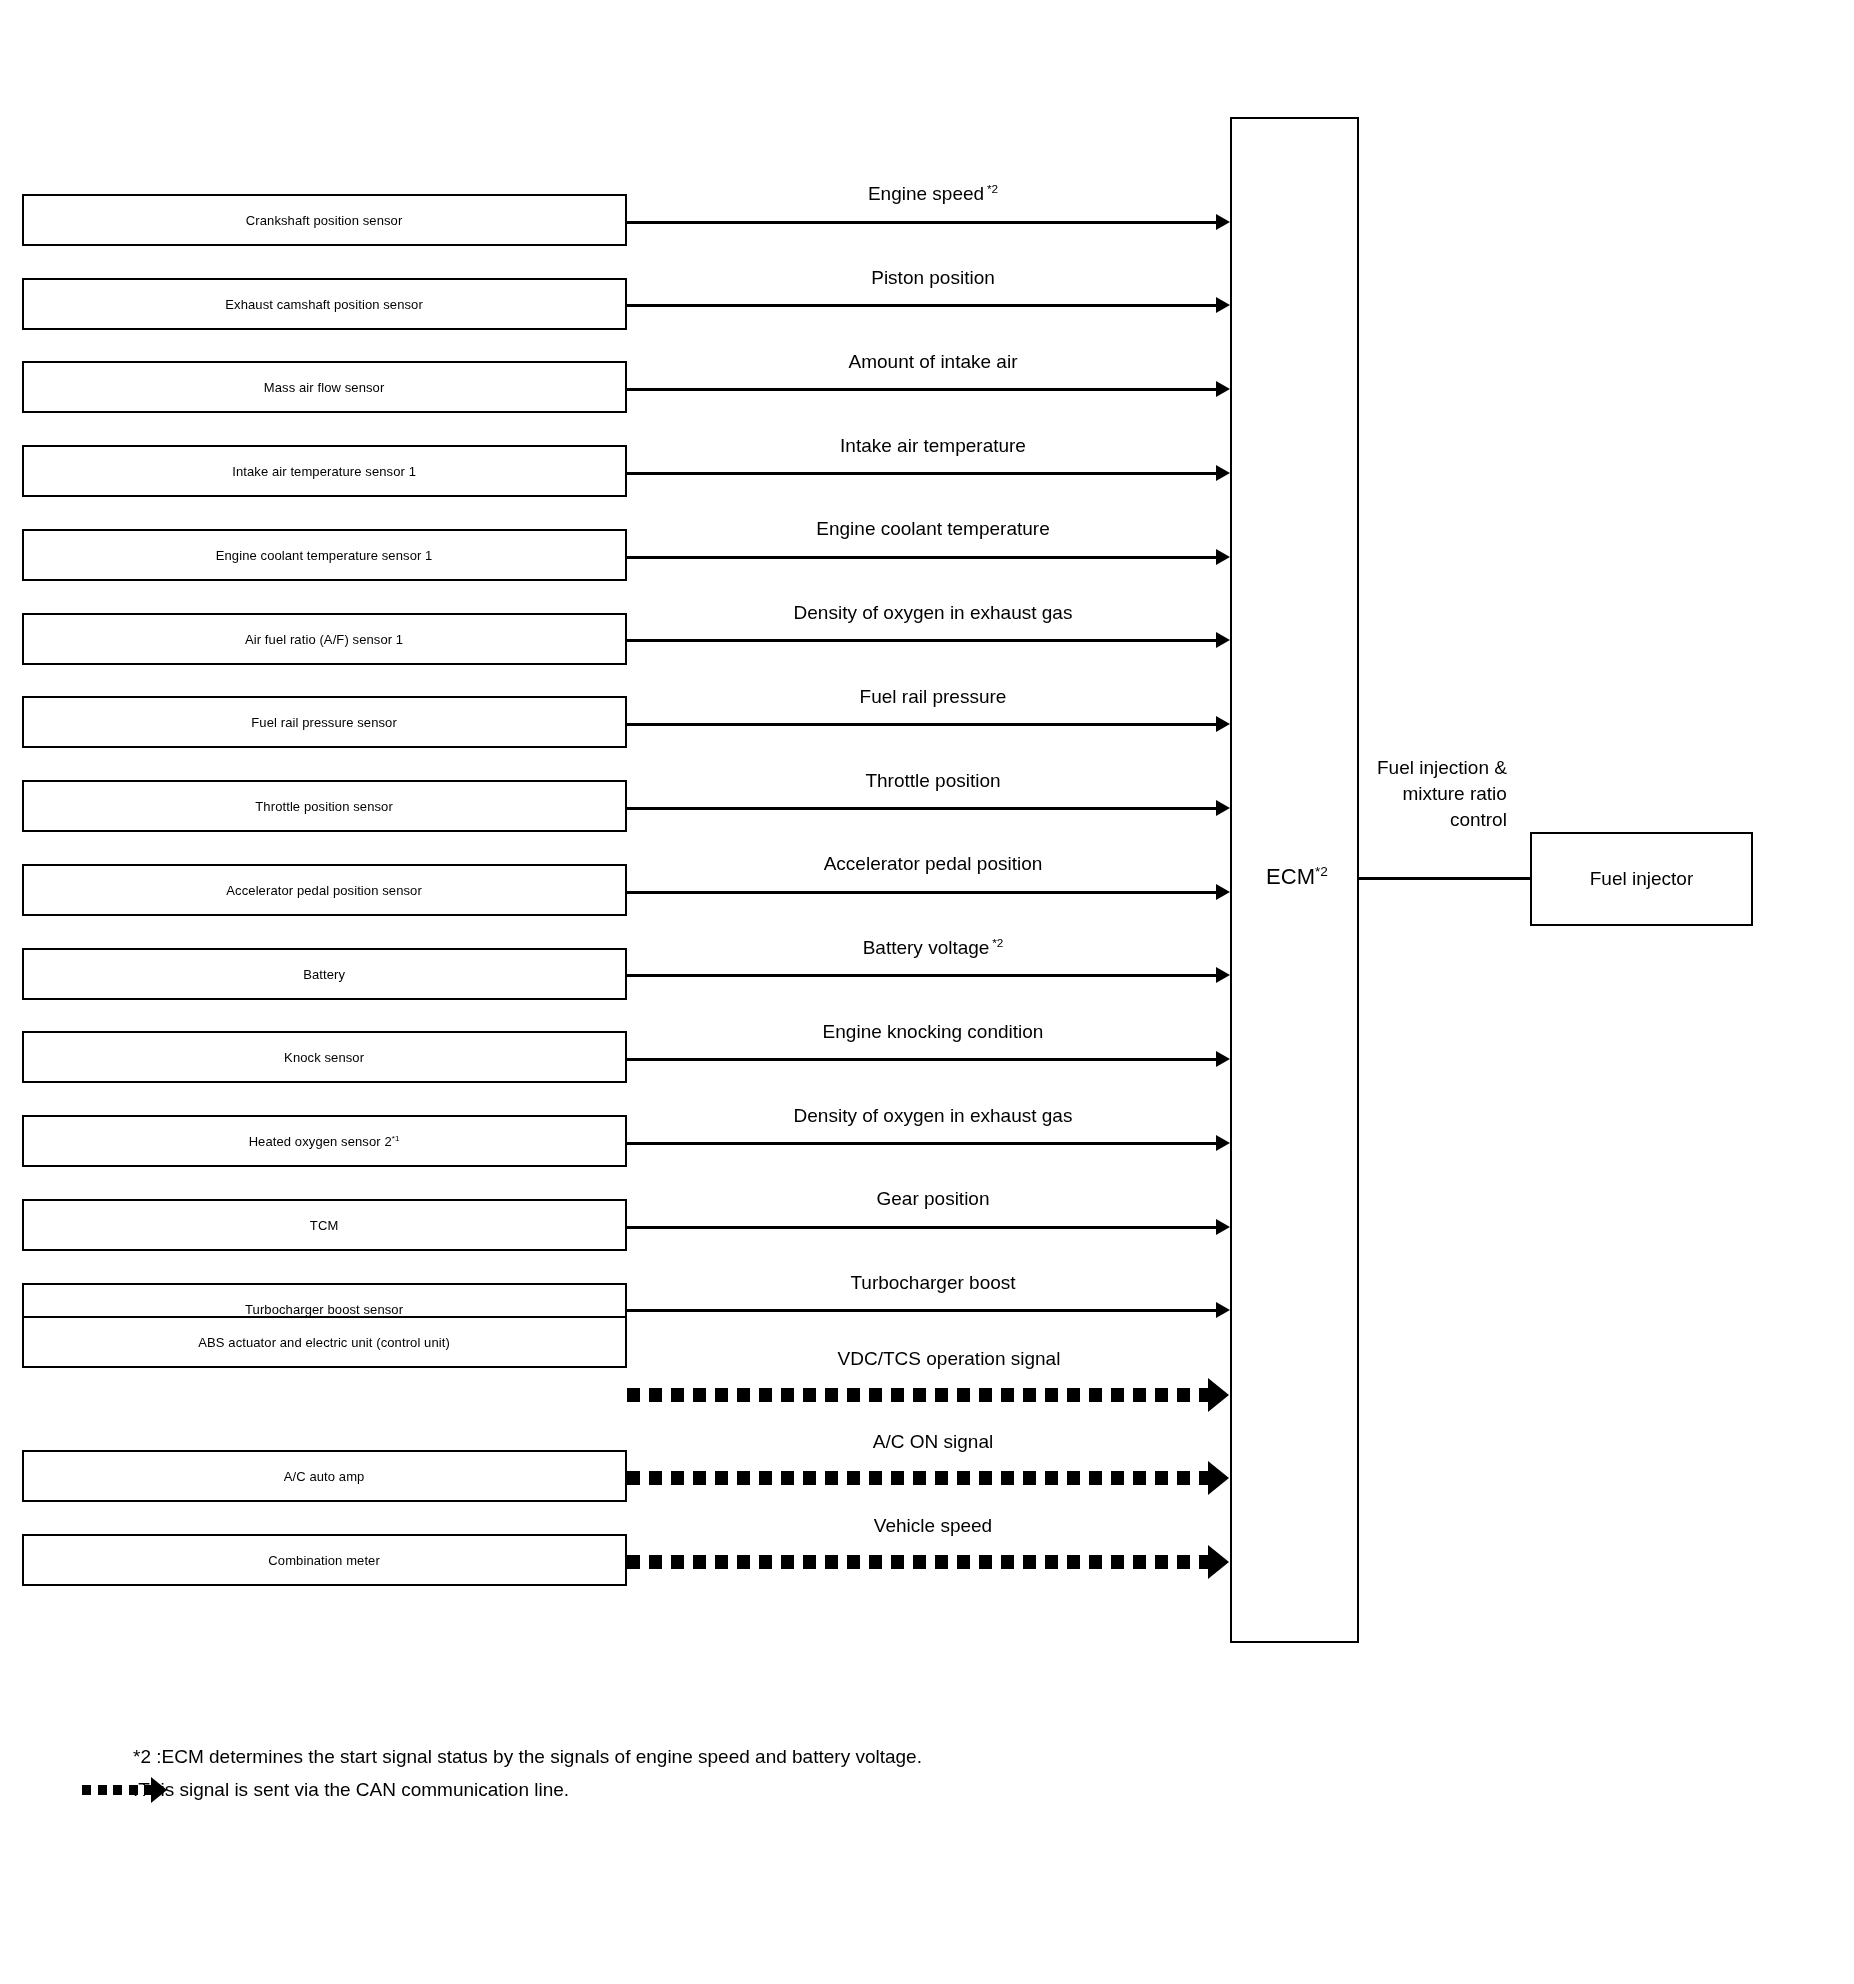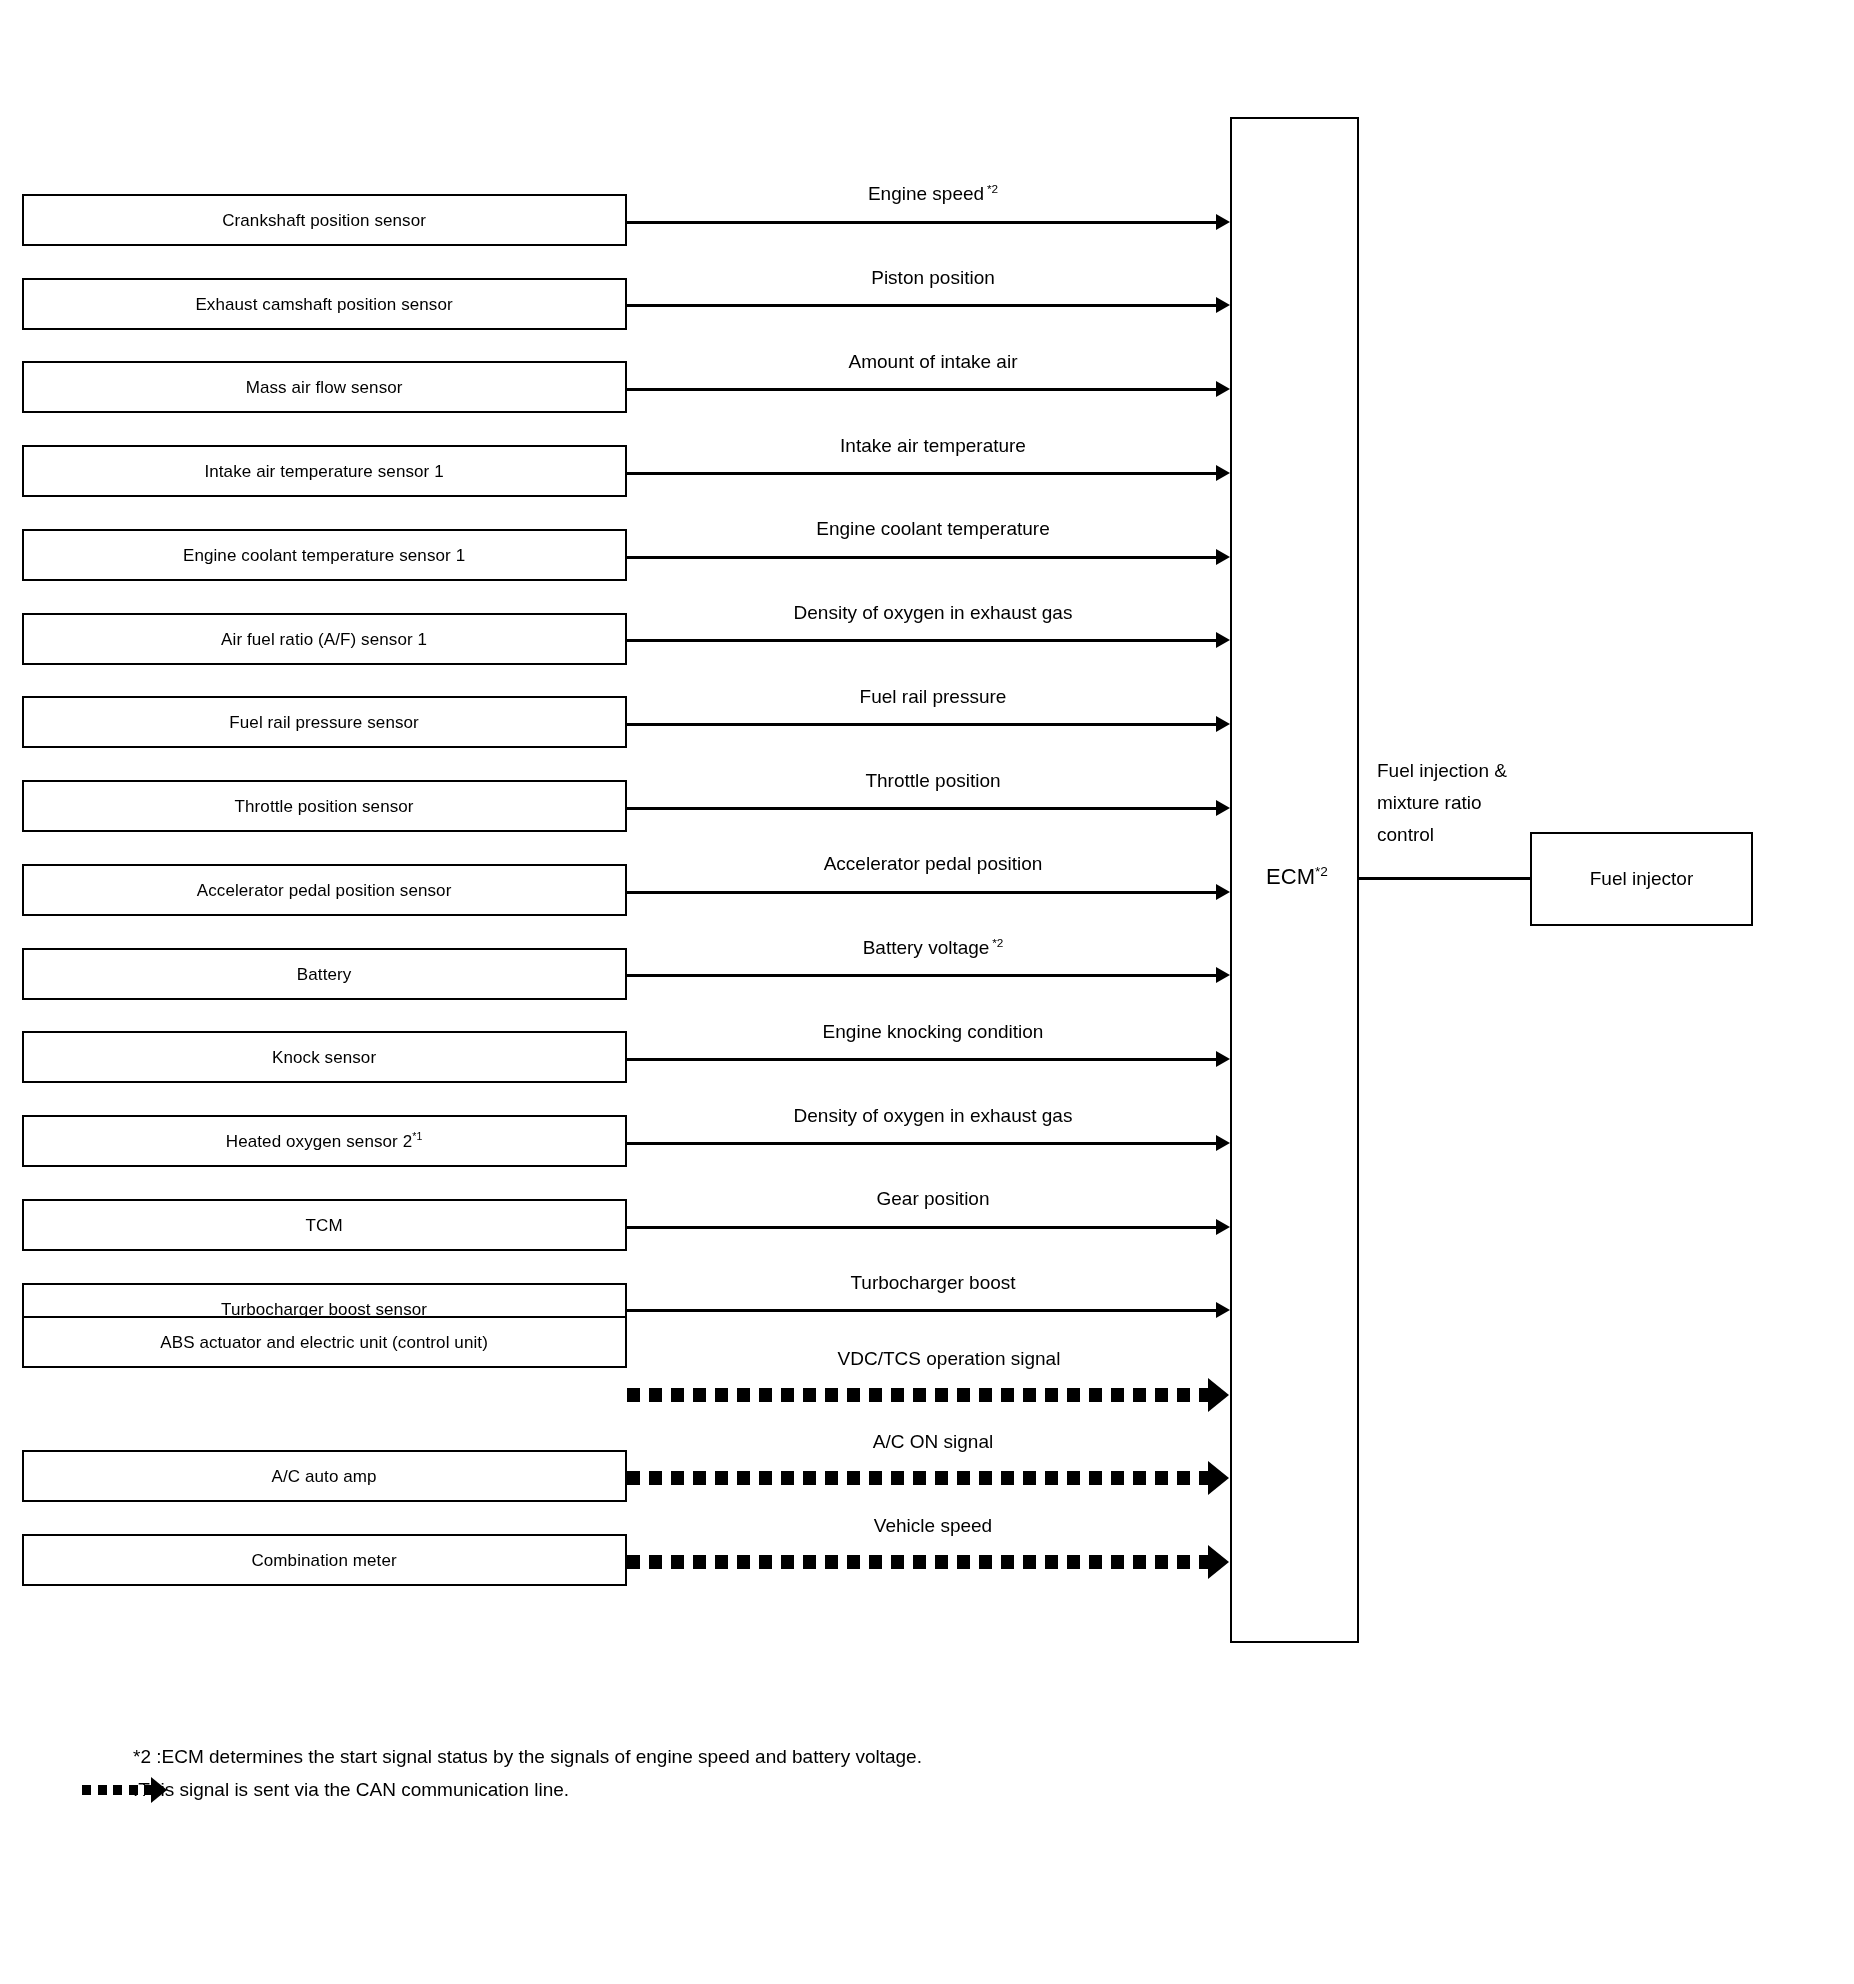--- a/index.html
+++ b/index.html
@@ -26,21 +26,21 @@
     width: 605px;
     height: 52px;
     box-sizing: border-box;
     border: 2.3px solid #000000;
     background: #ffffff;
     display: flex;
     align-items: center;
     justify-content: center;
   }
   .src-box .label {
-    font-size: 17px;
+    font-size: 13px;
     line-height: 1;
     white-space: nowrap;
     letter-spacing: 0.1px;
   }
   .sup {
     font-size: 0.62em;
     vertical-align: super;
     line-height: 0;
   }
   .sup-sp {
@@ -127,22 +127,23 @@
     line-height: 1;
     white-space: nowrap;
   }
 
   
   #output-label {
     position: absolute;
     left: 1377px;
     top: 755px;
     font-size: 19px;
-    line-height: 32px;
+    line-height: 26px;
     white-space: pre-line;
+    text-align: right;
   }
   #output-arrow {
     position: absolute;
     left: 1359px;
     top: 877px;
     width: 234px;
     height: 2.8px;
     background: #000000;
   }
   #output-arrow::after {

